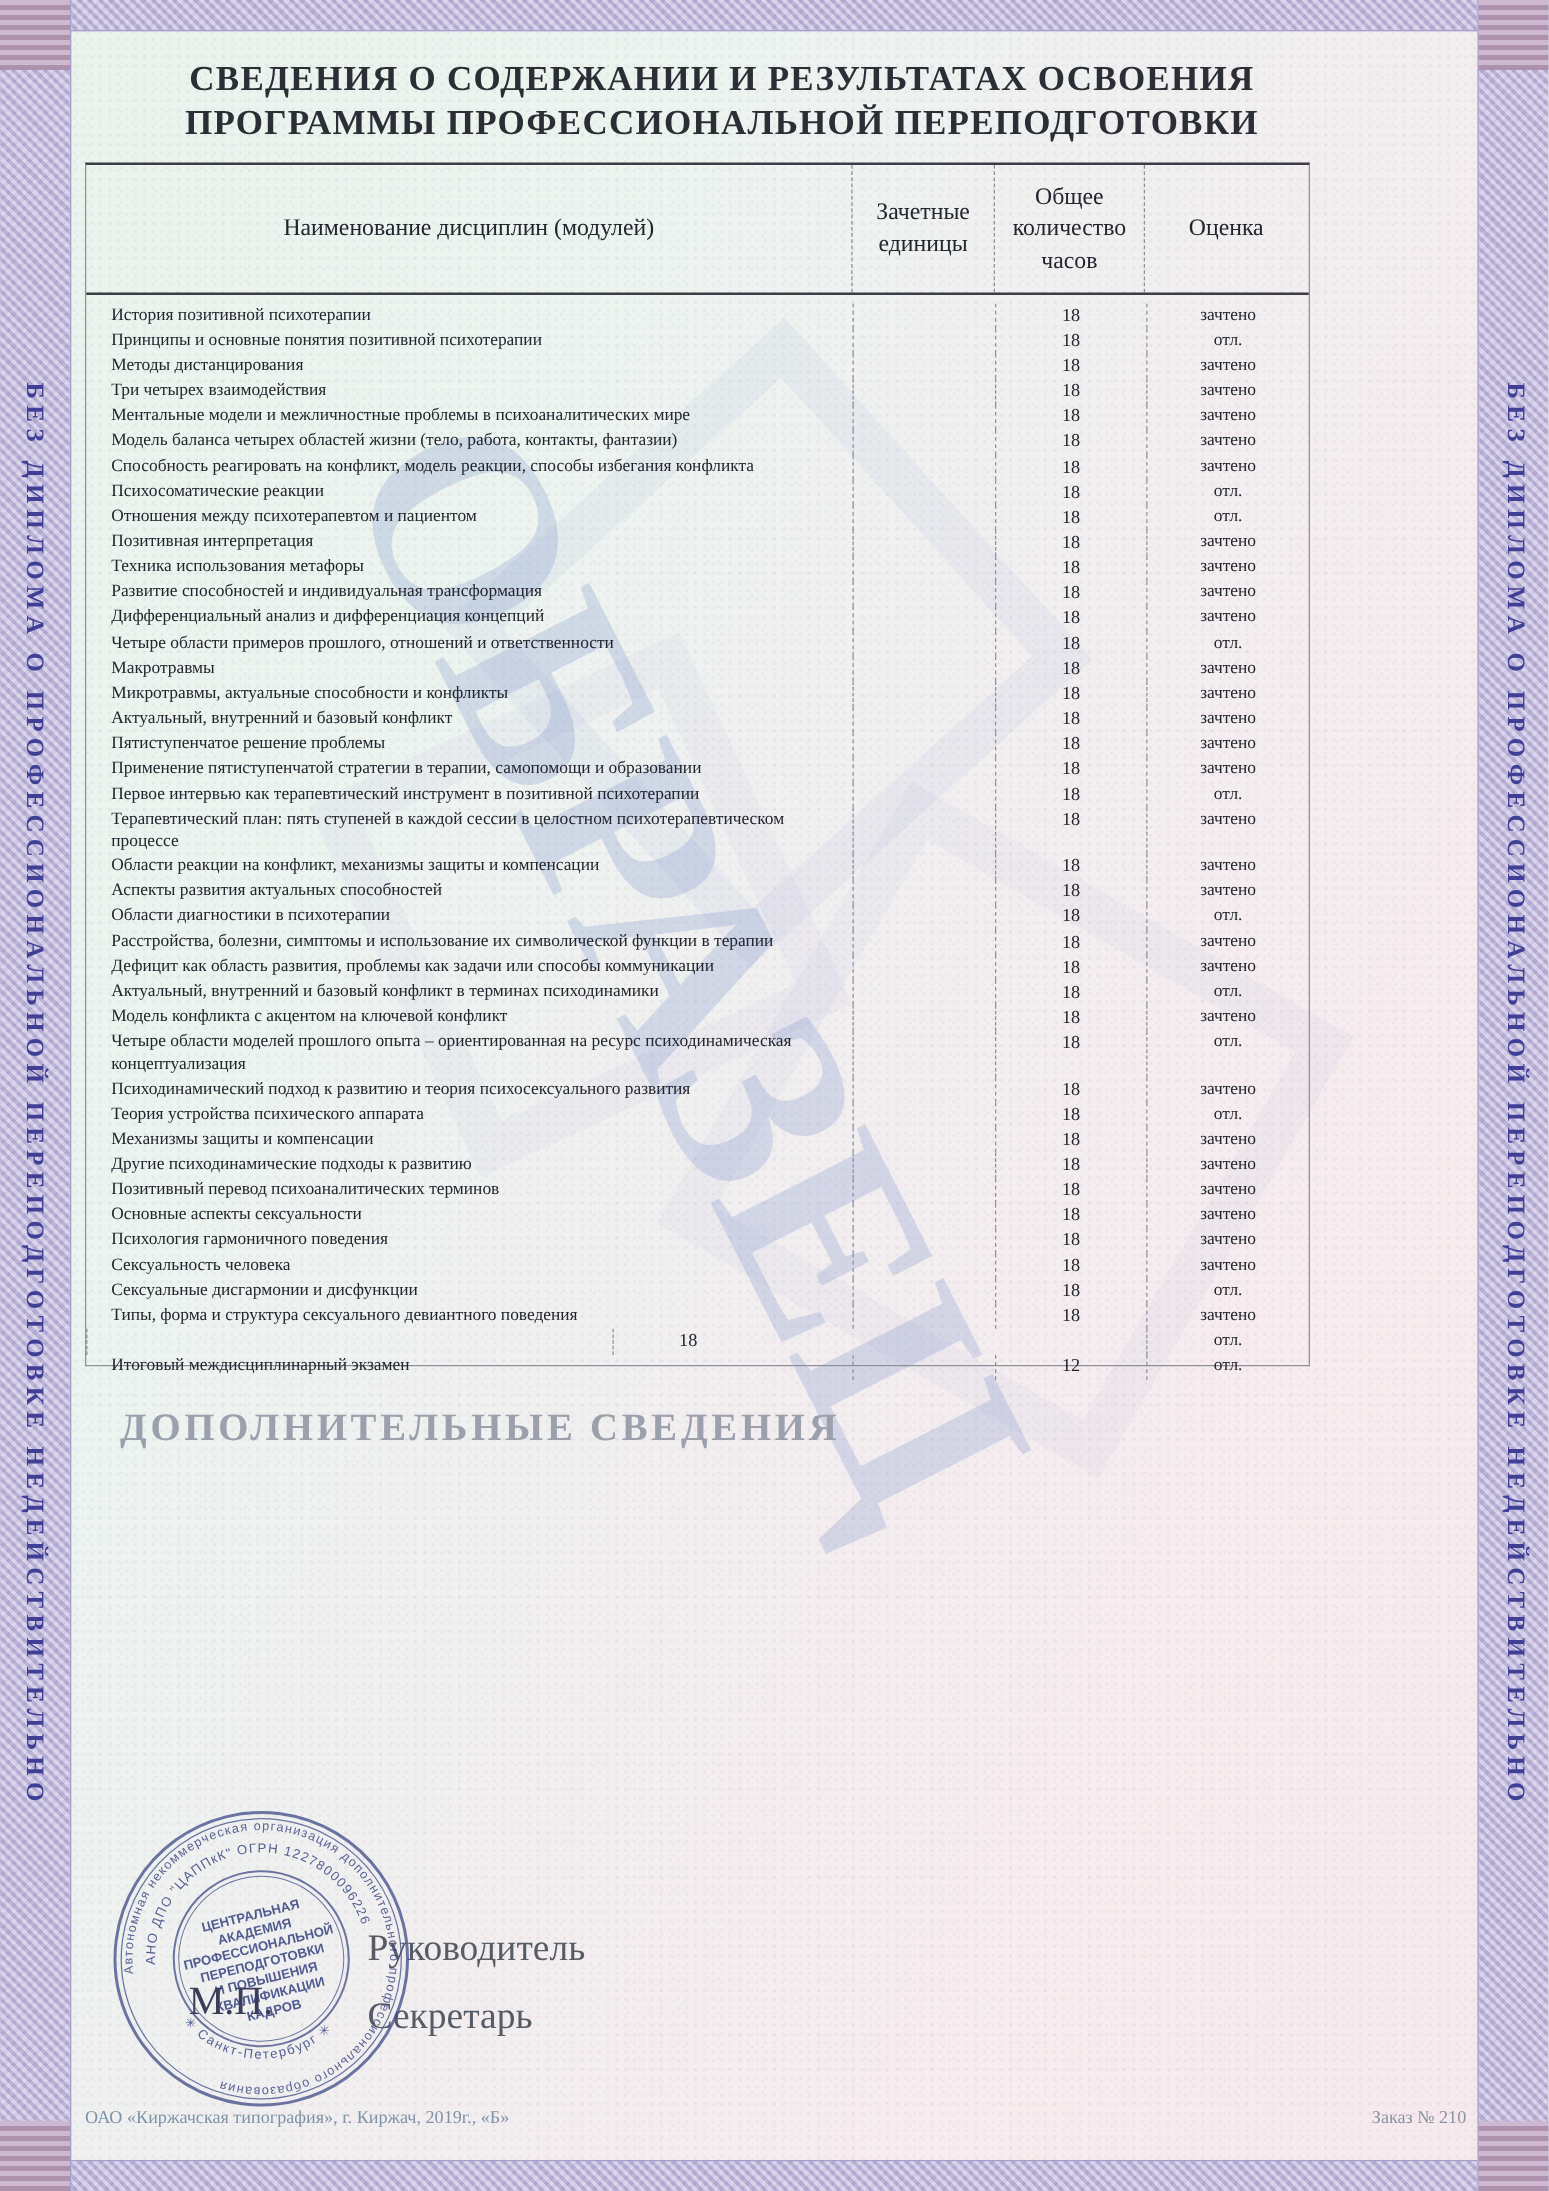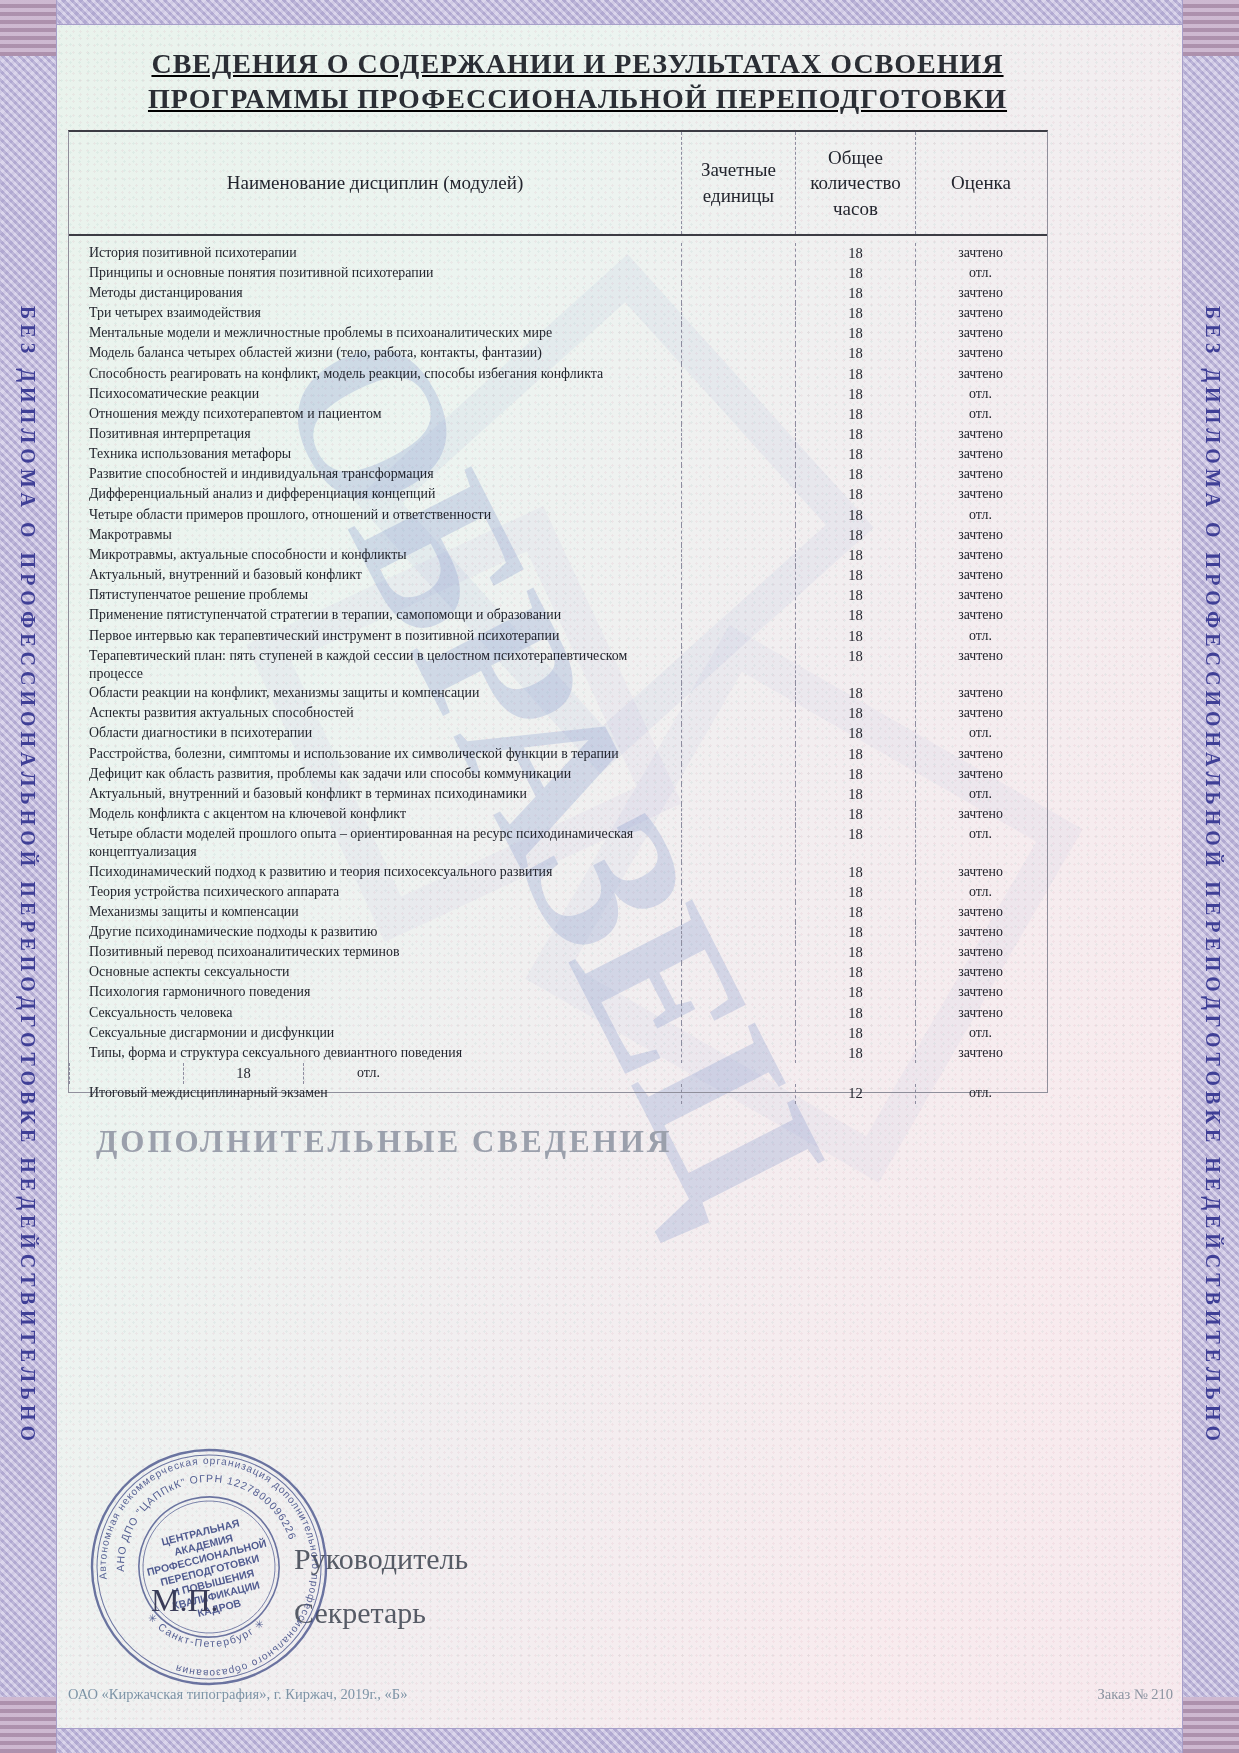--- a/index.html
+++ b/index.html
@@ -38,41 +38,41 @@
   .orn1{left:430px;top:330px;width:300px;height:300px;transform:rotate(48deg);}
   .orn2{left:600px;top:700px;width:340px;height:340px;transform:rotate(30deg);border-color:rgba(150,170,220,0.08);}
   .orn3{left:300px;top:560px;width:260px;height:260px;transform:rotate(65deg);border-color:rgba(160,150,215,0.08);}
   .watermark{
     position:absolute;left:445px;top:295px;z-index:2;
     font-family:"Liberation Serif",serif;font-weight:bold;
     font-size:212px;letter-spacing:-4px;white-space:nowrap;
     color:rgba(128,152,206,0.28);
     transform:rotate(63deg);transform-origin:0 0;pointer-events:none;
   }
-  .content{position:absolute;left:56px;top:24px;width:1043px;z-index:2;text-decoration:underline;}
+  .content{position:absolute;left:56px;top:24px;width:1043px;z-index:2;}
   .title{
     margin-top:22px;text-align:center;
     font-size:28px;font-weight:bold;letter-spacing:1px;color:#2b2e35;line-height:1.25;
     font-family:"Liberation Serif",serif;
   }
   
   .doc-table{
     position:absolute;left:12px;top:106px;width:978px;
     border-left:1px solid #8f8f9b;border-right:1px solid #8f8f9b;border-bottom:1px solid #8f8f9b;
     border-top:2.5px solid #3c3c44;color:#23252e;
   }
   .thead{display:flex;height:102px;border-bottom:2.5px solid #3c3c44;font-size:19px;}
   .thead > div{display:flex;align-items:center;justify-content:center;text-align:center;line-height:1.35;}
   .col-name{width:612px;}
   .col-credits{width:114px;border-left:1px dashed #8d8da0;}
   .col-hours{width:120px;border-left:1px dashed #8d8da0;}
   .col-grade{width:130px;border-left:1px dashed #8d8da0;}
   .thead .col-credits,.thead .col-hours{padding:0 14px;box-sizing:border-box;}
   .tbody{height:856px;padding-top:7px;box-sizing:border-box;}
-  .trow{display:flex;align-items:stretch;}
+  .trow{display:flex;align-items:stretch;justify-content:space-between;}
   .trow .c{font-size:13.9px;line-height:1.3;padding-top:.6px;padding-bottom:.6px;box-sizing:border-box;}
   .c.name{width:612px;padding-left:20px;padding-right:10px;}
   .c.credits{width:114px;border-left:1px dashed #8d8da0;text-align:center;}
   .c.hours{width:120px;border-left:1px dashed #8d8da0;text-align:center;font-size:14.6px;}
   .c.grade{width:130px;border-left:1px dashed #8d8da0;text-align:center;}
   .extra-heading{
     position:absolute;left:12px;top:1100px;
     font-size:31px;letter-spacing:3px;color:#9ba0ac;font-weight:bold;margin-left:28px;
   }
   .sig{position:absolute;color:#565b66;font-size:30px;}

